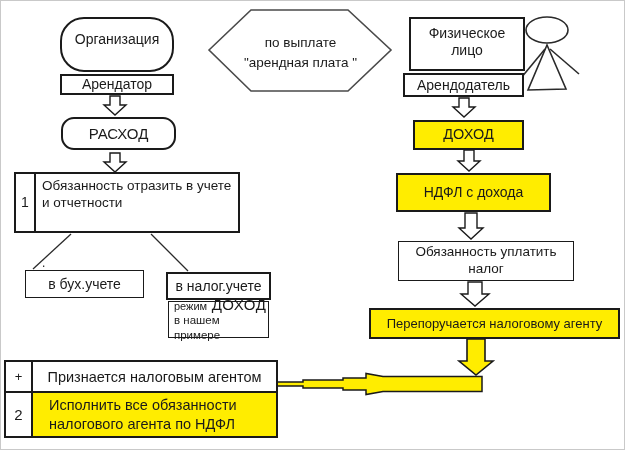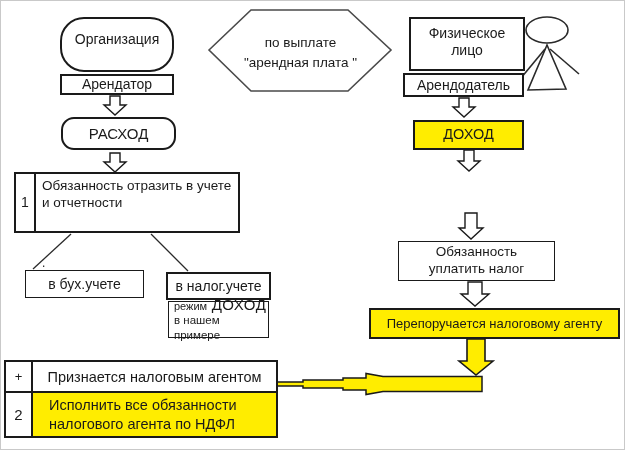--- a/index.html
+++ b/index.html
@@ -97,21 +97,22 @@
     <div class="osnoline">
       <span class="osno-small">режим</span>
       <span class="osno-big">ДОХОД</span>
     </div>
     <div class="osno-note">в нашем примере</div>
   </div>
 
   <div class="box toptext fs14" style="left:408px;top:16px;width:116px;height:54px;padding:6px 10px 12px;">Физическое лицо</div>
   <div class="box fs14" style="left:402px;top:72px;width:121px;height:24px;">Арендодатель</div>
   <div class="box yellow fs145" style="left:412px;top:119px;width:111px;height:30px;">ДОХОД</div>
-  <div class="box thin fs135 tight" style="left:397px;top:240px;width:157px;height:40px;padding:0 14px;">Обязанность уплатить налог</div>
+  <div class="box yellow fs14" style="left:395px;top:172px;width:155px;height:39px;">НДФЛ с дохода</div>
+  <div class="box thin fs135 tight" style="left:397px;top:240px;width:176px;height:40px;padding:0 14px;">Обязанность уплатить налог</div>
   <div class="box yellow fs13" style="left:368px;top:307px;width:251px;height:31px;">Перепоручается налоговому агенту</div>
 
   <div class="tbl">
     <div class="trow r1">
       <div class="marker fs13">+</div>
       <div class="cell center fs145">Признается налоговым агентом</div>
     </div>
     <div class="trow r2">
       <div class="marker fs15">2</div>
       <div class="cell leftal yellow fs145 tight">

